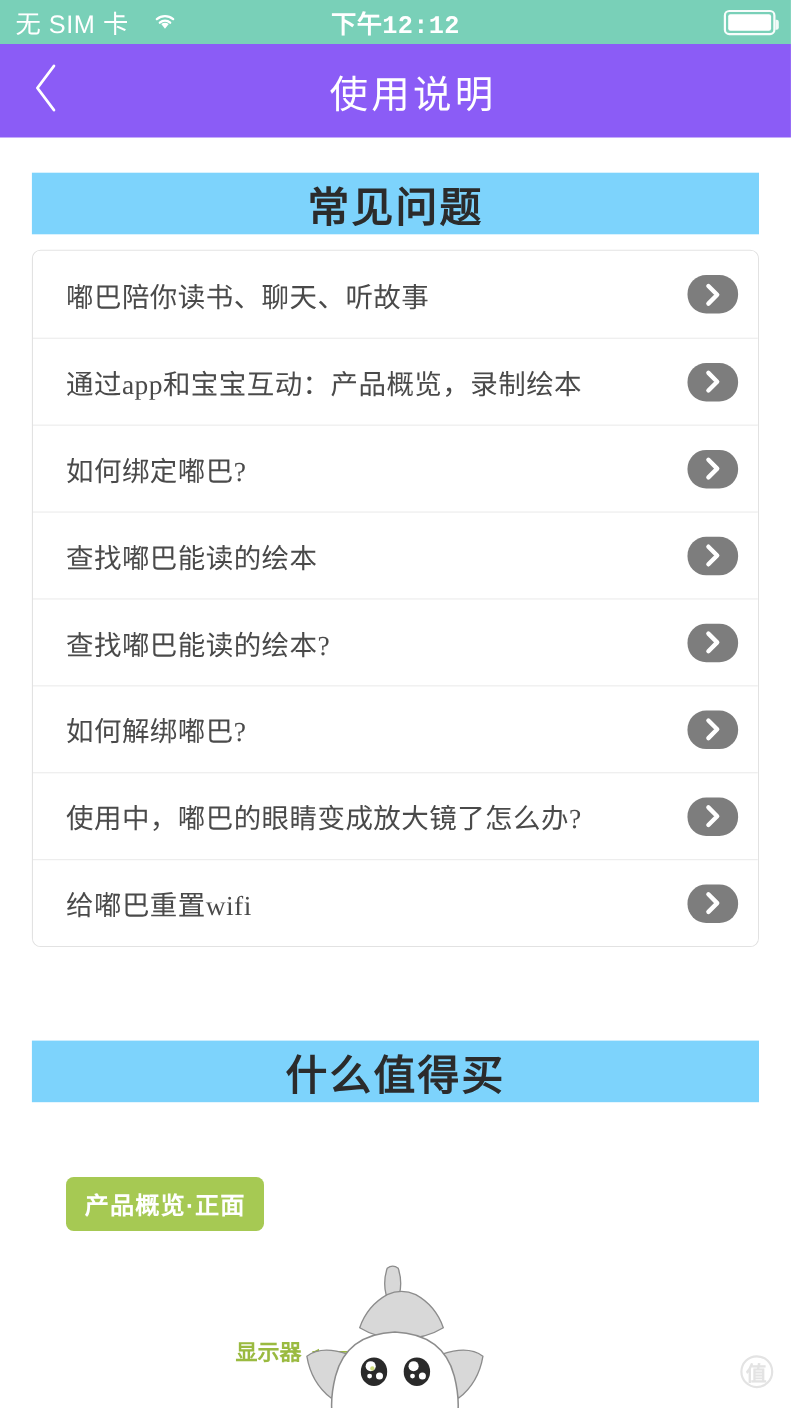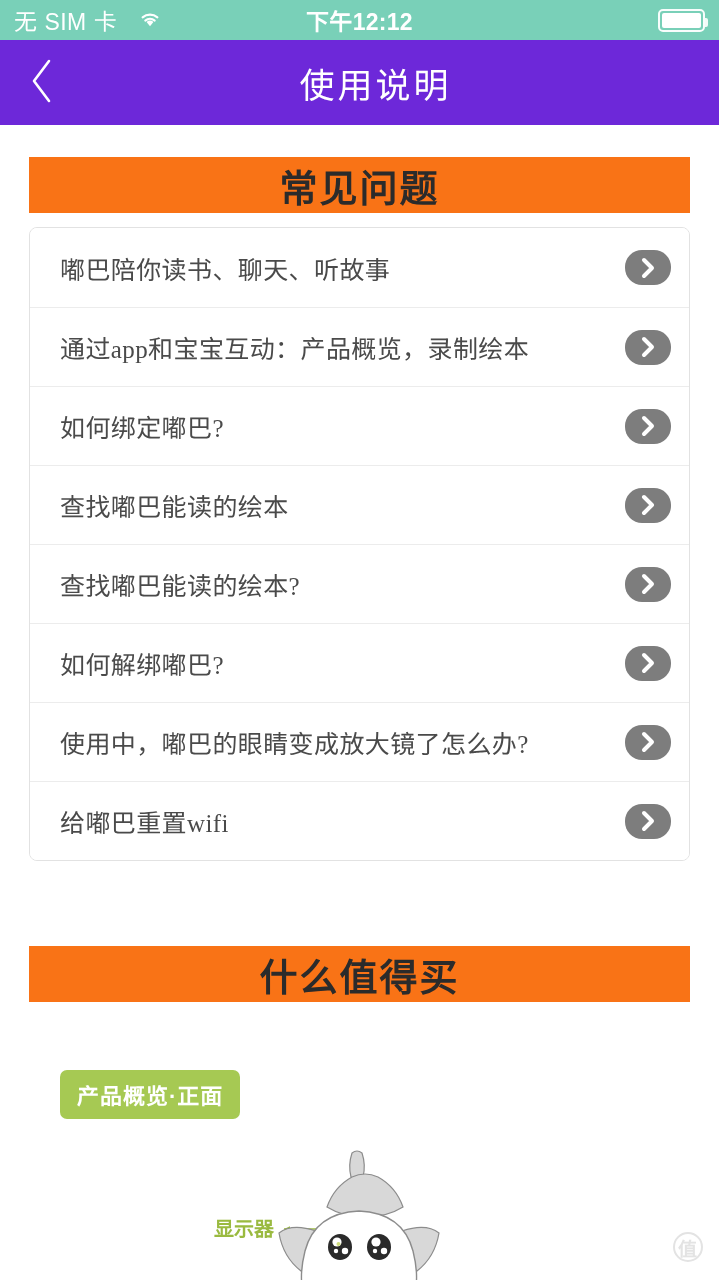--- a/index.html
+++ b/index.html
@@ -41,20 +41,21 @@
     white-space: nowrap;
   }
   .sb-center {
     position: absolute;
     left: 0; right: 0;
     text-align: center;
     font-size: 23px;
     font-weight: 700;
     letter-spacing: 0.3px;
     pointer-events: none;
+    font-family: Liberation Mono, monospace;
   }
   .sb-right {
     margin-left: auto;
     display: flex;
     align-items: center;
     z-index: 2;
   }
   .wifi-icon { display: block; }
   .battery {
     position: relative;
@@ -74,21 +75,21 @@
   .battery-fill {
     width: 100%; height: 100%;
     background: #ffffff;
     border-radius: 2px;
   }
 
   
   .navbar {
     position: relative;
     height: 85px;
-    background: #6d28d9;
+    background: #8b5cf6;
     display: flex;
     align-items: center;
     padding-left: 32px;
   }
   .nav-back {
     position: absolute;
     left: 14px;
     top: 50%;
     transform: translateY(-50%);
     width: 56px; height: 56px;
@@ -102,21 +103,21 @@
     text-align: center;
     color: #ffffff;
     font-size: 35px;
     font-weight: 400;
     letter-spacing: 3px;
   }
 
   
   .section-head {
     margin: 0 29px;
-    background: #f97316;
+    background: #7dd3fc;
     height: 56px;
     display: flex;
     align-items: center;
     justify-content: center;
   }
   .section-head span {
     color: #2b2b2b;
     font-size: 38px;
     font-weight: 700;
     letter-spacing: 2px;

